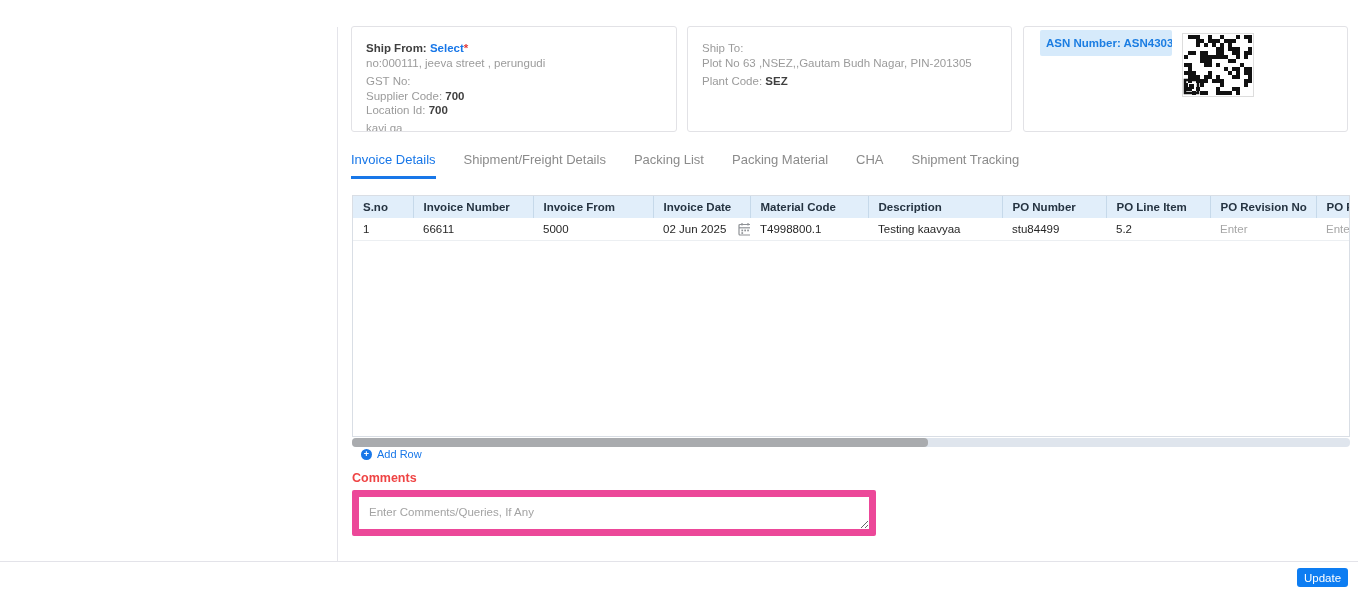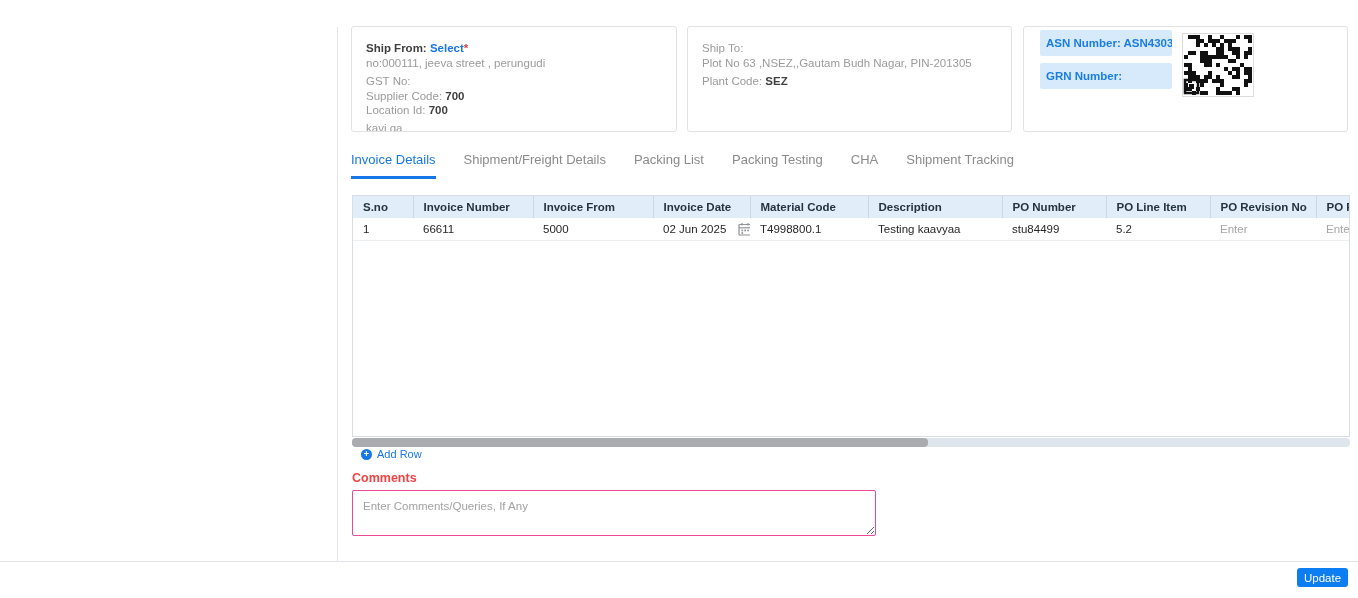--- a/index.html
+++ b/index.html
@@ -70,21 +70,21 @@
   .add-row { position:absolute; left:361px; top:448px; display:flex; align-items:center;
              gap:5px; cursor:pointer; }
   .add-icon { width:11px; height:11px; border-radius:50%; background:var(--link,#1877e8);
               color:#fff; font-size:9px; line-height:11px; text-align:center; font-weight:bold; }
   .add-label { color:var(--link,#1877e8); font-size:11px; }
 
   
   .comments-label { position:absolute; left:352px; top:471px; font-size:12.5px;
                     font-weight:bold; color:#ef4444; }
   .comments-area { position:absolute; left:352px; top:490px; width:524px; height:46px;
-                   border:1px solid #ec4899; border-radius:2px; resize:both;
+                   border:7px solid #ec4899; border-radius:2px; resize:both;
                    font-family:"Liberation Sans","DejaVu Sans",sans-serif;
                    font-size:11.5px; color:#333; padding:9px 10px; outline:none; }
   .comments-area::placeholder { color:#a3a3a3; }
 
   
   .footer-line { position:absolute; left:0; top:561px; width:1358px; height:1px; background:#e3e3e9; }
   .update-btn { position:absolute; left:1297px; top:568px; width:51px; height:19px;
                 background:var(--primary,#0d7df2); color:#fff; border:none; border-radius:3px;
                 font-size:11.5px; font-family:inherit; cursor:pointer; }
 </style>
@@ -119,21 +119,20 @@
     <div class="ln dk b">Ship To:</div>
     <div class="ln">Plot No 63 ,NSEZ,,Gautam Budh Nagar, PIN-201305</div>
     <div class="ln gap-sm">
       <span>Plant Code:</span>
       <span class="b">SEZ</span>
     </div>
   </div>
 
   <div class="card card-asn">
     <div class="badge">ASN Number: ASN430343</div>
-    <div class="badge">GRN Number:</div>
     <div class="qr-box">
       <svg id="qr-svg" width="70" height="62" viewBox="0 0 70 62" xmlns="http://www.w3.org/2000/svg">
           <rect x="5" y="1" width="4" height="4" fill="#111"></rect>
           <rect x="9" y="1" width="4" height="4" fill="#111"></rect>
           <rect x="13" y="1" width="4" height="4" fill="#111"></rect>
           <rect x="25" y="1" width="4" height="4" fill="#111"></rect>
           <rect x="37" y="1" width="4" height="4" fill="#111"></rect>
           <rect x="53" y="1" width="4" height="4" fill="#111"></rect>
           <rect x="61" y="1" width="4" height="4" fill="#111"></rect>
           <rect x="65" y="1" width="4" height="4" fill="#111"></rect>
@@ -241,21 +240,21 @@
           <rect x="2" y="46" width="13" height="13" fill="none" stroke="#111" stroke-width="2.5"></rect>
           <rect x="6" y="50" width="5" height="5" fill="#111"></rect>
         </svg>
     </div>
   </div>
 
   <div class="tabs">
     <div class="tab active">Invoice Details</div>
     <div class="tab">Shipment/Freight Details</div>
     <div class="tab">Packing List</div>
-    <div class="tab">Packing Testing</div>
+    <div class="tab">Packing Material</div>
     <div class="tab">CHA</div>
     <div class="tab">Shipment Tracking</div>
   </div>
 
   <div class="table-wrap">
     <table class="inv">
       <colgroup>
         <col style="width:60px">
           <col style="width:120px">
           <col style="width:120px">

